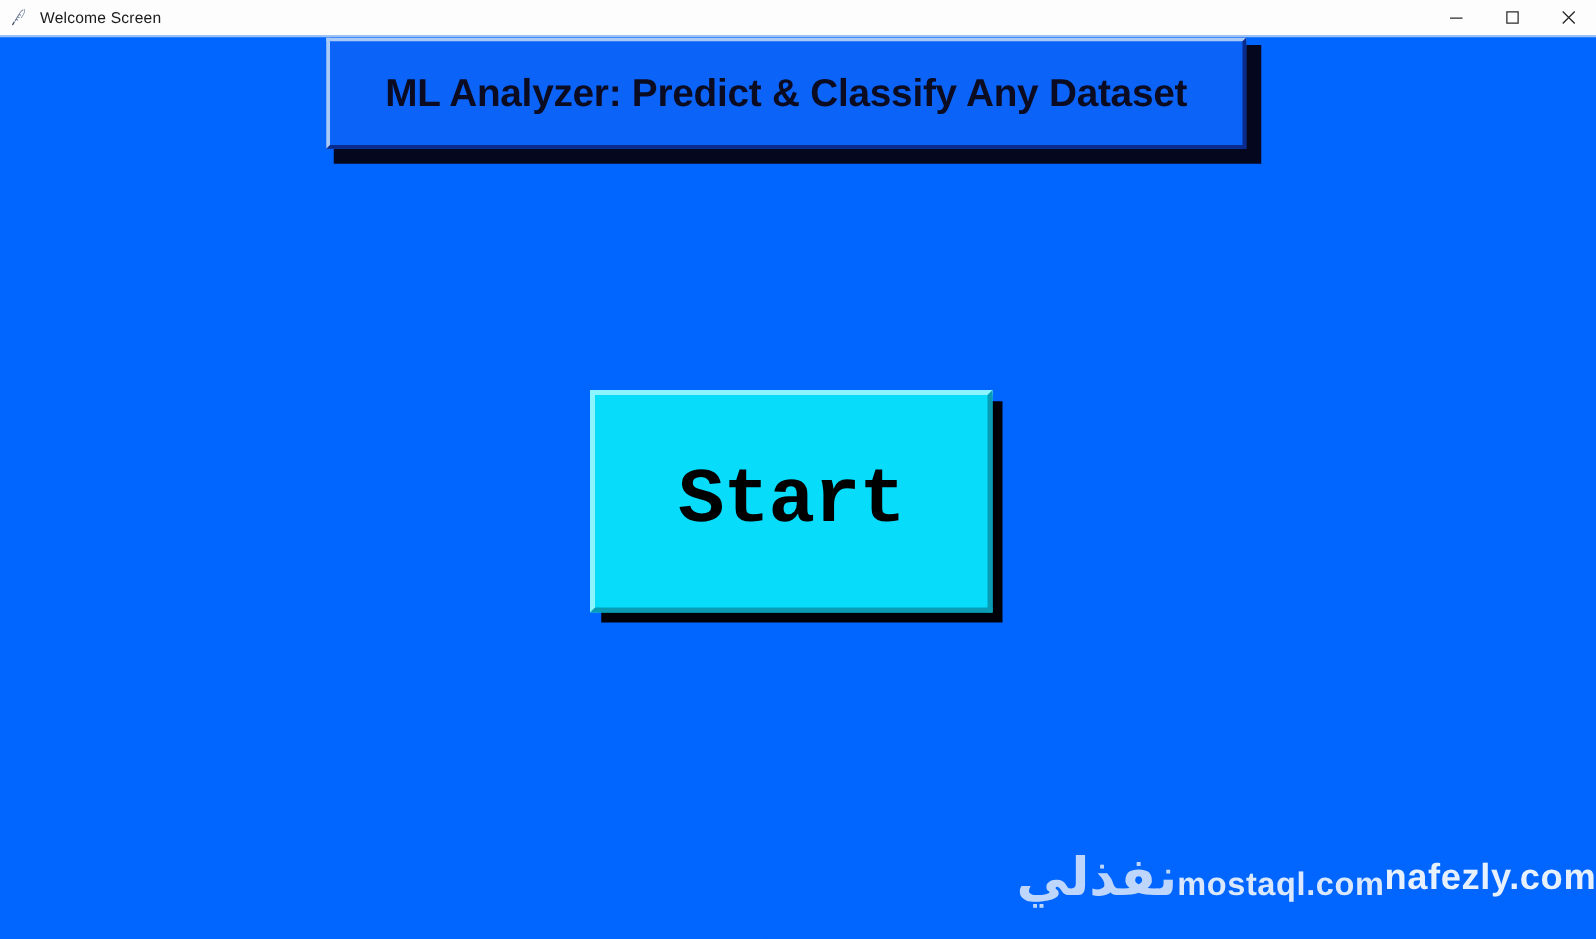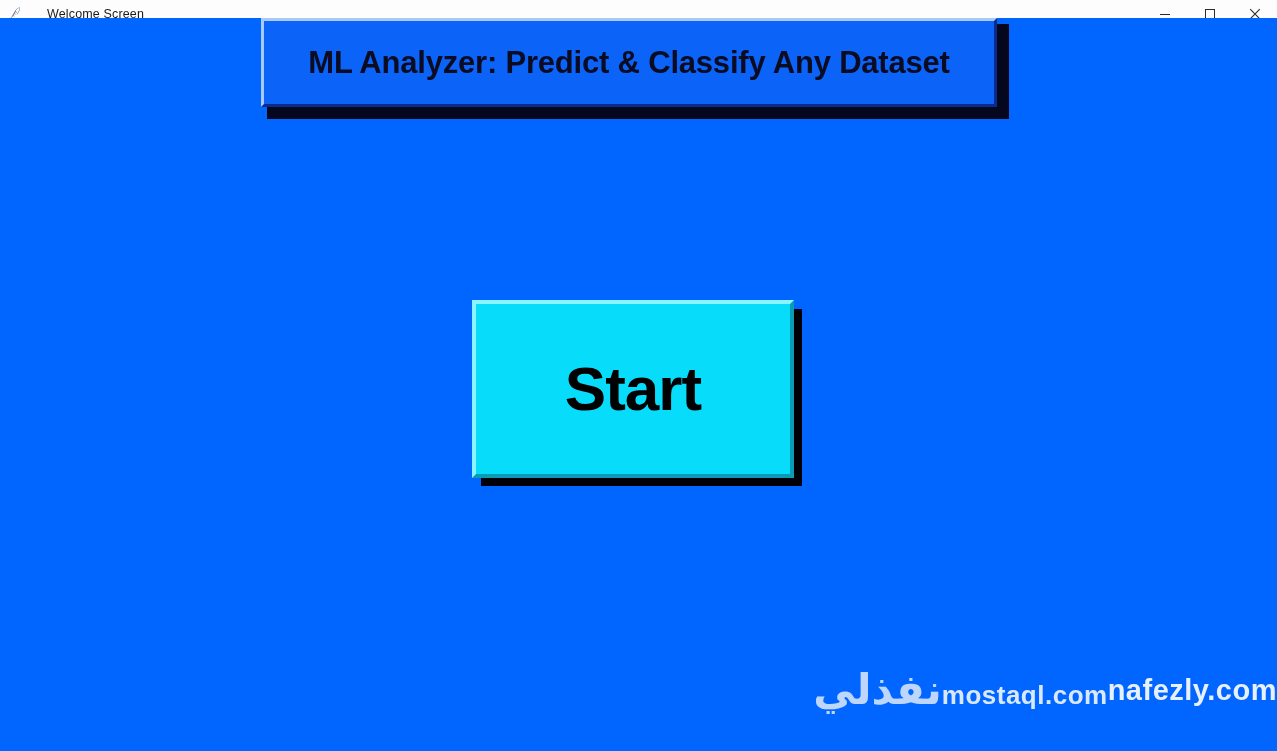--- a/index.html
+++ b/index.html
@@ -46,42 +46,41 @@
     margin-right: 9px;
     flex: 0 0 auto;
     display: block;
   }
   #window-title {
     font-size: 12.5px;
     color: #1b1b1b;
     letter-spacing: 0.15px;
     white-space: nowrap;
     font-family: "Liberation Sans", sans-serif;
-    margin-left: 15px;
   }
   #window-controls {
     position: absolute;
     right: 0; top: 0;
     height: 28px;
     display: flex;
   }
   .win-ctrl {
     width: 45px;
     height: 28px;
     display: flex;
     align-items: center;
     justify-content: center;
     cursor: default;
   }
   .win-ctrl svg { display: block; }
 
   
   #content-area {
     position: absolute;
-    left: 0; top: 18px;
+    left: 0; top: 30px;
     width: 1277px;
     height: 721px;
     background: #0066ff;
     overflow: hidden;
   }
 
   
   #heading-banner-wrap {
     position: absolute;
     left: 261px;
@@ -147,21 +146,21 @@
     border-left: 4px solid #8bf4ff;
     border-right: 4px solid #0a9cb4;
     border-bottom: 4px solid #0a9cb4;
     box-sizing: border-box;
     display: flex;
     align-items: center;
     justify-content: center;
     cursor: pointer;
   }
   #start-button-label {
-    font-family: Liberation Sans, sans-serif;
+    font-family: Liberation Mono, monospace;
     font-size: 62px;
     font-weight: bold;
     color: #000000;
     letter-spacing: -1px;
     line-height: 1;
   }
 
   
   #watermark {
     position: absolute;

